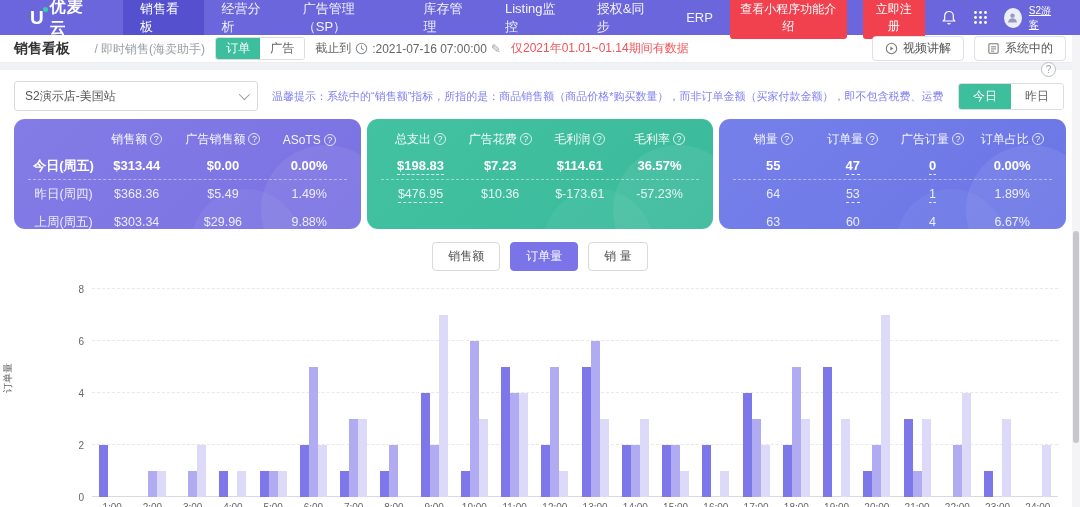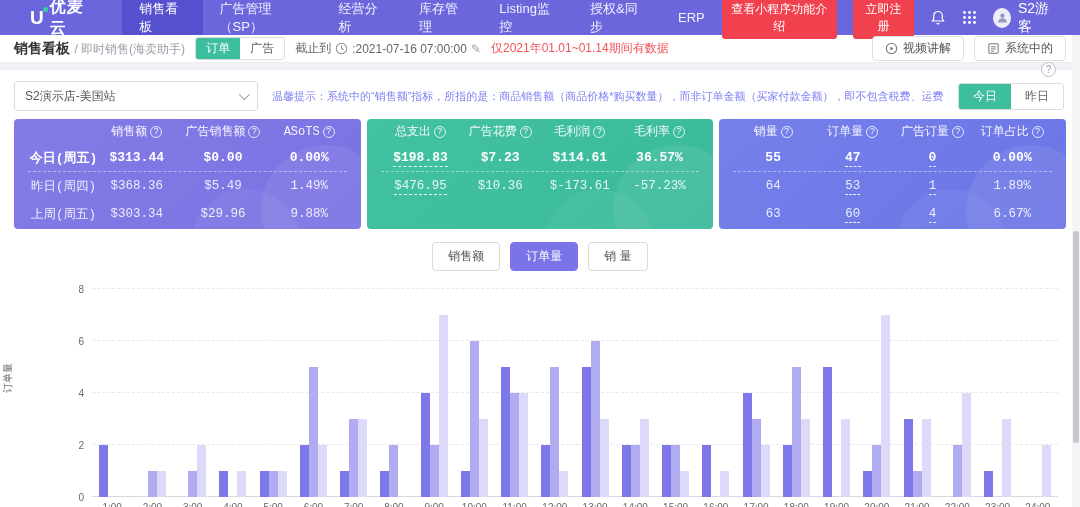--- a/index.html
+++ b/index.html
@@ -13,26 +13,26 @@
   .logo-u i { position:absolute; top:-1px; right:-4px; width:5px; height:5px; border-radius:50%; background:#35d0a5; }
   .logo-text { font-size:16px; font-weight:bold; letter-spacing:1px; }
   .nav-menu { display:flex; align-items:stretch; }
   .nav-item { display:flex; align-items:center; padding:0 17px; font-size:13px; cursor:pointer; color:#f2f1ff; }
   .nav-item.active { background:#5550CE; color:#fff; }
   .nav-right { margin-left:auto; display:flex; align-items:center; gap:16px; padding-right:22px; }
   .red-btn { background:#F2414E; color:#fff; font-size:12px; padding:4px 9px; border-radius:3px; border:none; cursor:pointer; font-family:inherit; }
   .icon-btn { display:flex; align-items:center; cursor:pointer; }
   .user { display:flex; align-items:center; gap:7px; cursor:pointer; }
   .avatar { width:20px; height:20px; border-radius:50%; background:#edeefb; display:flex; align-items:center; justify-content:center; }
-  .user-name { font-size:14px; }
+  .user-name { font-size:10px;text-decoration:underline; }
 
   
   .subheader { height:28px; display:flex; align-items:center; padding:0 14px; border-bottom:1px solid #eceef2; background:#fff; gap:10px; }
   .crumb-main { font-size:14px; font-weight:bold; color:#333; }
-  .crumb-sub { font-size:12px; color:#9aa0a8; }
+  .crumb-sub { font-size:12px; color:#9aa0a8;margin-left:20px; }
   .seg { display:flex; border:1px solid #ddd; border-radius:3px; overflow:hidden; }
   .seg-btn { font-size:12px; padding:2px 10px; background:#fff; color:#666; cursor:pointer; border:none; font-family:inherit; }
   .seg-btn.on { background:#3DBE9D; color:#fff; }
   .deadline { display:flex; align-items:center; gap:4px; font-size:12px; color:#666; }
   .notice { font-size:12px; color:#F25258; }
   .pencil { color:#9aa0a8; font-size:12px; cursor:pointer; }
   .sub-right { margin-left:auto; display:flex; gap:10px;align-items:flex-end; }
   .ghost-btn { display:flex; align-items:center; gap:5px; font-size:12px; color:#555; background:#fff; border:1px solid #e0e0e4; border-radius:4px; padding:3px 12px; cursor:pointer; font-family:inherit; }
 
   .gap-strip { height:7px; background:#f1f2f6; }
@@ -41,21 +41,21 @@
   
   .toolbar { display:flex; align-items:center; padding:11px 14px 8px; gap:14px; }
   .store-select { width:244px; height:30px; border:1px solid #d9dbe0; border-radius:3px; display:flex; align-items:center; justify-content:space-between; padding:0 10px; font-size:12px; color:#555; cursor:pointer; background:#fff; }
   .chev { width:8px; height:8px; border-right:1.5px solid #999; border-bottom:1.5px solid #999; transform:rotate(45deg) translateY(-2px); }
   .hint { font-size:11px; color:#7F7FF2; flex:1; white-space:nowrap; overflow:hidden; }
   .toolbar .seg { margin-right:2px; }
   .toolbar .seg-btn { padding:4px 14px; }
 
   
   .cards { display:flex; gap:6px; padding:0 14px; }
-  .card { flex:1; border-radius:4px; color:#fff; padding:0 14px 10px; position:relative; overflow:hidden; height:110px;font-family:Liberation Mono, monospace; }
+  .card { flex:1; border-radius:11px; color:#fff; padding:8px 14px 10px; position:relative; overflow:hidden; height:110px; }
   .card.purple { background:linear-gradient(135deg,#837CE6,#7A72E2); }
   .card.green  { background:linear-gradient(135deg,#42C2A1,#3ABA9A); }
   .card.indigo { background:linear-gradient(135deg,#7580EA,#6B76E6); }
   .card::after { content:""; position:absolute; right:-30px; bottom:-46px; width:130px; height:130px; border-radius:50%; background:rgba(255,255,255,.07); }
   .card::before { content:""; position:absolute; right:60px; bottom:-70px; width:110px; height:110px; border-radius:50%; background:rgba(255,255,255,.05); }
   .card-row { display:grid; grid-template-columns:repeat(4,1fr); align-items:center; text-align:center; position:relative; z-index:1; }
   .card.labeled .card-row { grid-template-columns:.95fr 1fr 1.3fr 1fr; }
   .card.c3 .card-row { grid-template-columns:repeat(4,1fr); }
   .card-row.head { height:25px; font-size:12px; color:rgba(255,255,255,.93); }
   .card-row.body { height:28px; font-size:12.5px; color:rgba(255,255,255,.86); }
@@ -92,22 +92,22 @@
 
 <div class="app">
 
   <div class="navbar">
     <div class="logo">
       <span class="logo-u">U<i></i></span>
       <span class="logo-text">优麦云</span>
     </div>
     <div class="nav-menu">
         <div class="nav-item active">销售看板</div>
+        <div class="nav-item">经营分析</div>
         <div class="nav-item">广告管理（SP）</div>
-        <div class="nav-item">经营分析</div>
         <div class="nav-item">库存管理</div>
         <div class="nav-item">Listing监控</div>
         <div class="nav-item">授权&amp;同步</div>
         <div class="nav-item">ERP</div>
       </div>
     <div class="nav-right">
       <button class="red-btn">查看小程序功能介绍</button>
       <button class="red-btn">立即注册</button>
       <span class="icon-btn">
         <svg width="16" height="16" viewBox="0 0 16 16">

